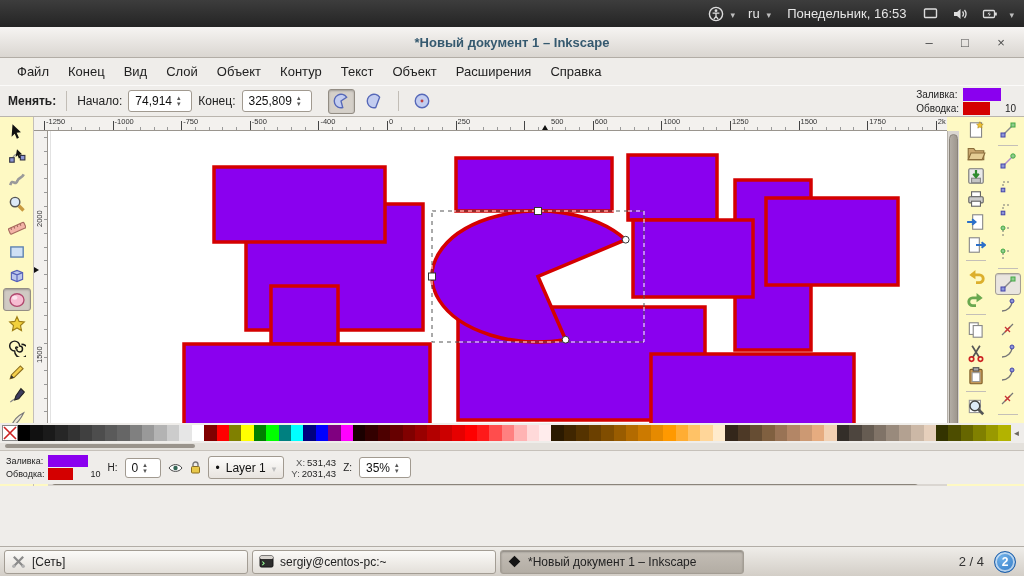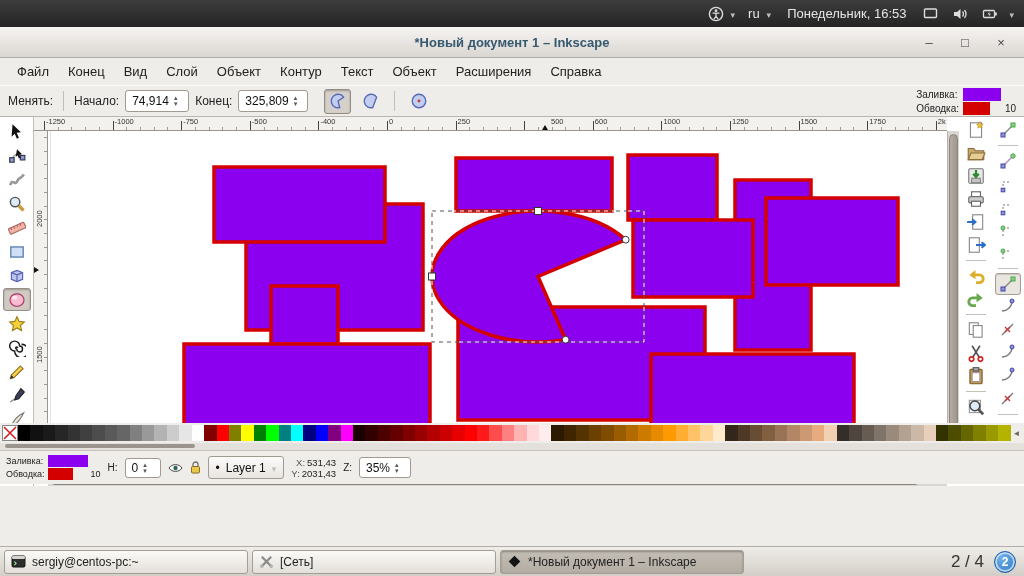--- a/index.html
+++ b/index.html
@@ -30,35 +30,35 @@
   .win-btn { width:22px; height:18px; display:flex; align-items:center; justify-content:center;
     color:#4a4a4a; font-size:13px; }
   .menubar { height:27px; display:flex; align-items:center; padding-left:9px; gap:3px;
     background:#efedea; font-size:13px; color:#222; }
   .menu-item { padding:3px 8px; }
 
   
   .optbar { height:32px; border-top:1px solid #fbfaf9; border-bottom:1px solid #bab5ae;
     display:flex; align-items:center; gap:6px; padding-left:8px; position:relative; background:#efedea; }
   .optlabel { font-size:12px; color:#222; }
-  .optlabel.b { font-weight:normal; }
+  .optlabel.b { font-weight:bold; }
   .vsep { width:1px; height:20px; background:#c2bdb6; margin:0 4px; }
   .spin { display:inline-flex; align-items:center; background:#fff; border:1px solid #a19a90;
     border-radius:3px; height:22px; padding:0 3px 0 6px; font-size:12px; color:#111; }
   .spin .arr { display:flex; flex-direction:column; margin-left:5px; color:#555; }
   .spin .arr i { font-style:normal; font-size:7px; line-height:6px; }
   .arcbtn { width:27px; height:25px; border:1px solid transparent; border-radius:3px;
     display:flex; align-items:center; justify-content:center; }
   .arcbtn.pressed { background:#d5d0c9; border-color:#928c83; box-shadow:inset 0 1px 2px rgba(0,0,0,.25); }
   .fs-ind { position:absolute; right:3px; top:2px; display:grid;
     grid-template-columns:auto auto 16px; gap:1px 4px; align-items:center; font-size:10px; color:#222; }
   .fs-ind .sw { height:13px; }
 
   
-  .workarea { position:relative; height:369px; background:#ffffff; }
+  .workarea { position:relative; height:369px; background:#fef9c3; }
   .toolbox { position:absolute; left:0; top:0; bottom:0; width:34px; border-right:1px solid #c4bfb8;
     display:flex; flex-direction:column; align-items:center; padding-top:3px; gap:1px; }
   .tool-btn { width:28px; height:23px; border:1px solid transparent; border-radius:3px;
     display:flex; align-items:center; justify-content:center; }
   .tool-btn.selected { background:#d0cac3; border-color:#948e85; box-shadow:inset 0 1px 2px rgba(0,0,0,.25); }
   .ticon svg { display:block; }
   .chev { color:#8a847c; font-size:10px; }
 
   .hruler { position:absolute; left:34px; top:0; width:913px; height:14px; background:#f3f1ee;
     border-bottom:1px solid #9a958e; overflow:hidden;
@@ -122,21 +122,21 @@
   .xy b { font-weight:normal; color:#555; margin-right:2px; }
 
   
   .taskbar { position:absolute; left:0; top:546px; width:1024px; height:30px;
     background:linear-gradient(#efede9,#d3cec7); border-top:1px solid #b2ada6;
     display:flex; align-items:center; padding:0 4px; gap:4px; }
   .task-btn { width:244px; height:24px; border:1px solid #a39d94; border-radius:3px;
     background:linear-gradient(#fbfaf8,#e3dfd9); display:flex; align-items:center; gap:6px;
     padding:0 6px; font-size:12px; color:#222; overflow:hidden; white-space:nowrap; }
   .task-btn.active { background:linear-gradient(#c3bdb5,#b3ada4); box-shadow:inset 0 1px 2px rgba(0,0,0,.3); }
-  .ws { margin-left:auto; font-size:17px; color:#333; padding-right:6px; }
+  .ws { margin-left:auto; font-size:13px; color:#333; padding-right:6px; }
   .badge { width:22px; height:22px; border-radius:50%; background:radial-gradient(circle at 35% 30%,#6fb0e8,#2f77c4);
     border:1px solid #1f5fa8; box-shadow:0 0 0 2px rgba(255,255,255,.6) inset;
     color:#fff; font-size:12px; font-weight:bold; display:flex; align-items:center; justify-content:center; margin-right:4px; }
 </style>
 </head>
 <body>
 
 <div class="topbar">
   <div class="tb-right">
     <div class="tb-icon">
@@ -780,38 +780,38 @@
           <i>▴</i>
           <i>▾</i>
         </span>
     </span>
   </div>
 </div>
 
 <div class="taskbar" id="taskbar">
   <div class="task-btn">
       <span class="ticon">
+        <svg width="15" height="15" viewBox="0 0 16 16">
+          <path d="M3 13 L13 3 M3 3 L13 13" stroke="#8a8a8a" stroke-width="2.4"></path>
+          <circle cx="3" cy="13" r="1.8" fill="#b0b0b0"></circle>
+          <circle cx="13" cy="13" r="1.8" fill="#b0b0b0"></circle>
+        </svg>
+      </span>
+      <span>[Сеть]</span>
+    </div>
+    <div class="task-btn">
+      <span class="ticon">
         <svg width="15" height="13" viewBox="0 0 16 14">
           <rect x="1" y="1" width="14" height="12" rx="1.5" fill="#2d2d2d" stroke="#111"></rect>
           <rect x="1" y="1" width="14" height="3.4" rx="1.5" fill="#d7d3ce"></rect>
           <path d="M3.5 7 l2 2 -2 2" stroke="#9f9" stroke-width="1.1" fill="none"></path>
         </svg>
       </span>
       <span>sergiy@centos-pc:~</span>
     </div>
-    <div class="task-btn">
-      <span class="ticon">
-        <svg width="15" height="15" viewBox="0 0 16 16">
-          <path d="M3 13 L13 3 M3 3 L13 13" stroke="#8a8a8a" stroke-width="2.4"></path>
-          <circle cx="3" cy="13" r="1.8" fill="#b0b0b0"></circle>
-          <circle cx="13" cy="13" r="1.8" fill="#b0b0b0"></circle>
-        </svg>
-      </span>
-      <span>[Сеть]</span>
-    </div>
     <div class="task-btn active">
       <span class="ticon">
         <svg width="15" height="15" viewBox="0 0 16 16">
           <rect x="3.6" y="3.6" width="8.8" height="8.8" fill="#141414" transform="rotate(45 8 8)"></rect>
         </svg>
       </span>
       <span>*Новый документ 1 – Inkscape</span>
     </div>
     <span class="ws" id="ws">2 / 4</span>
   <div class="badge">2</div>

